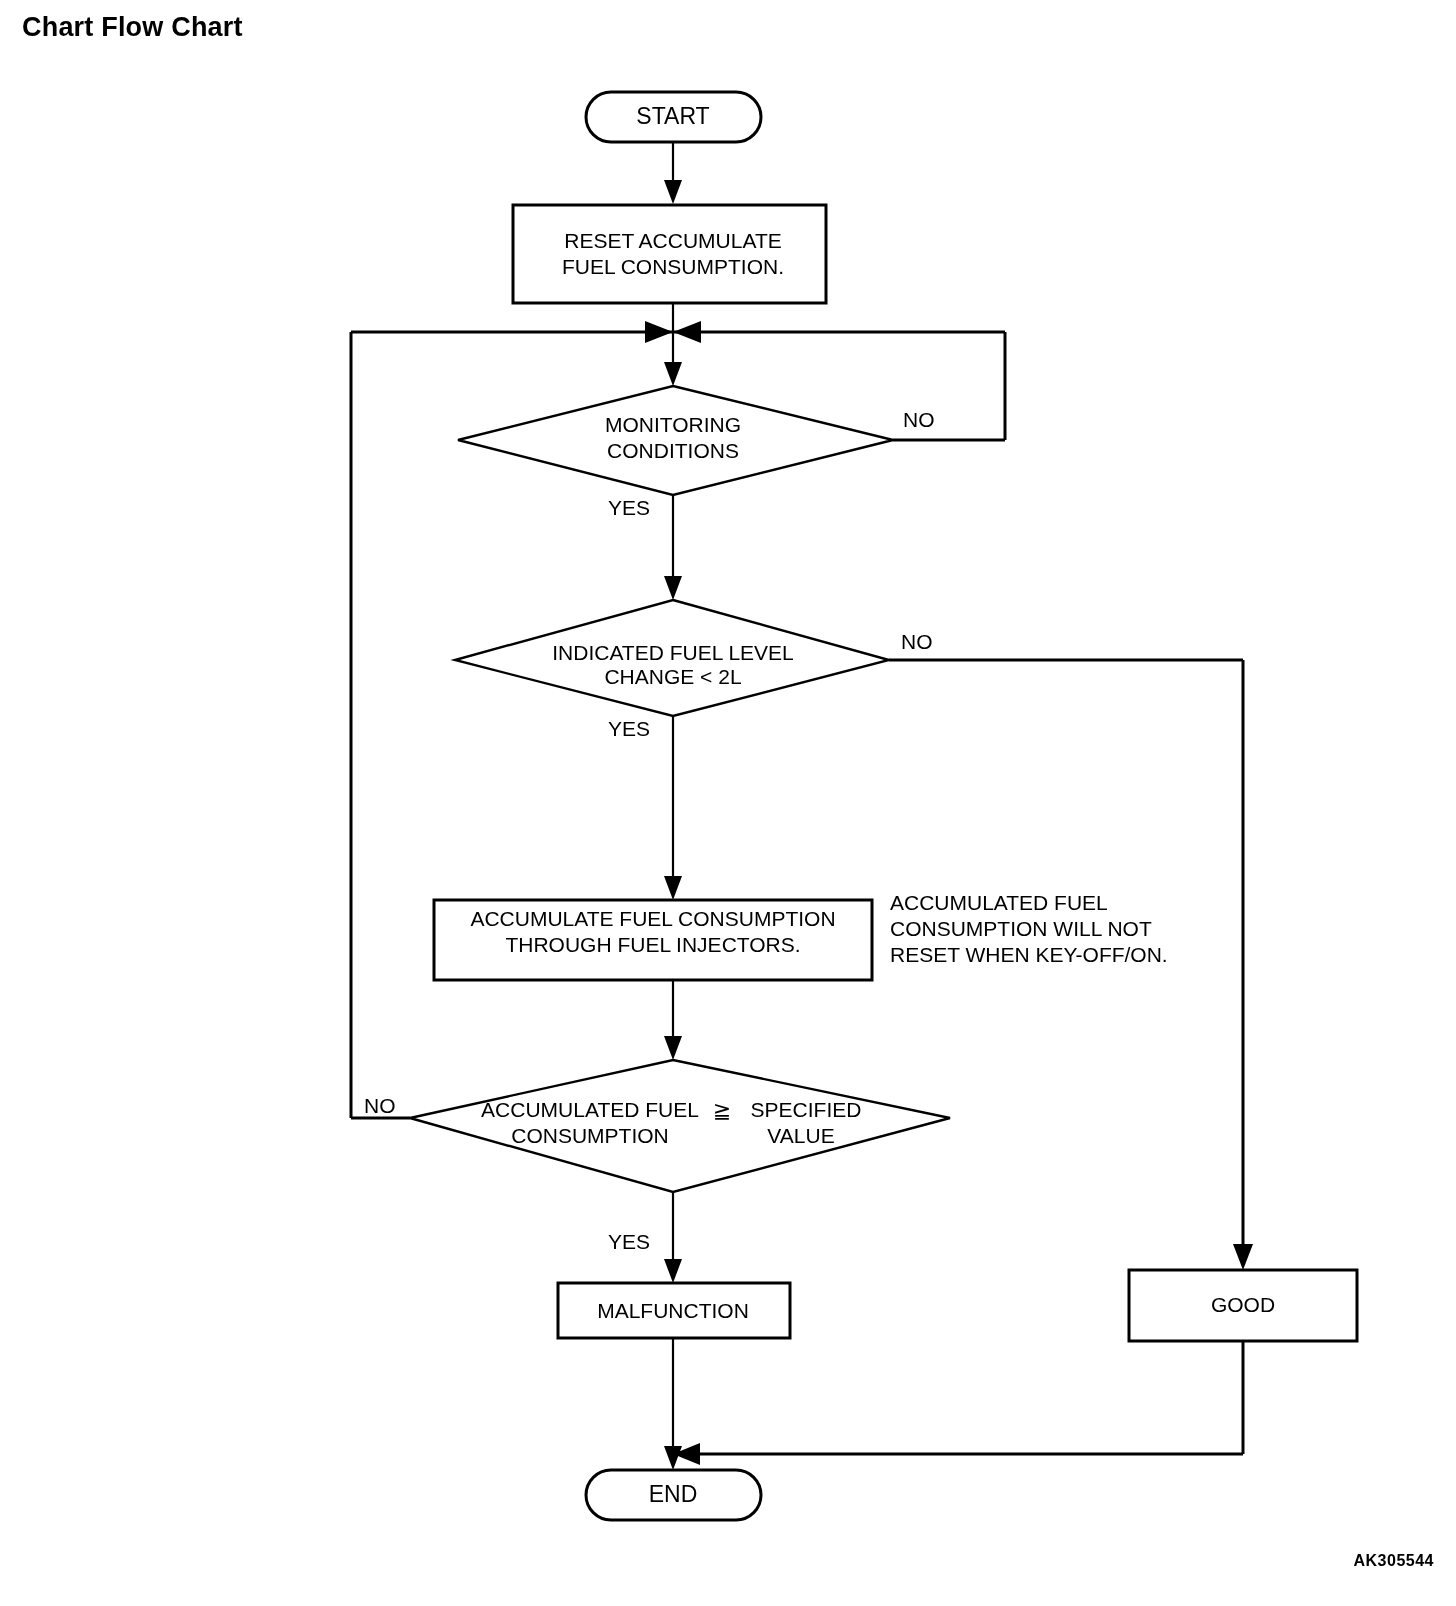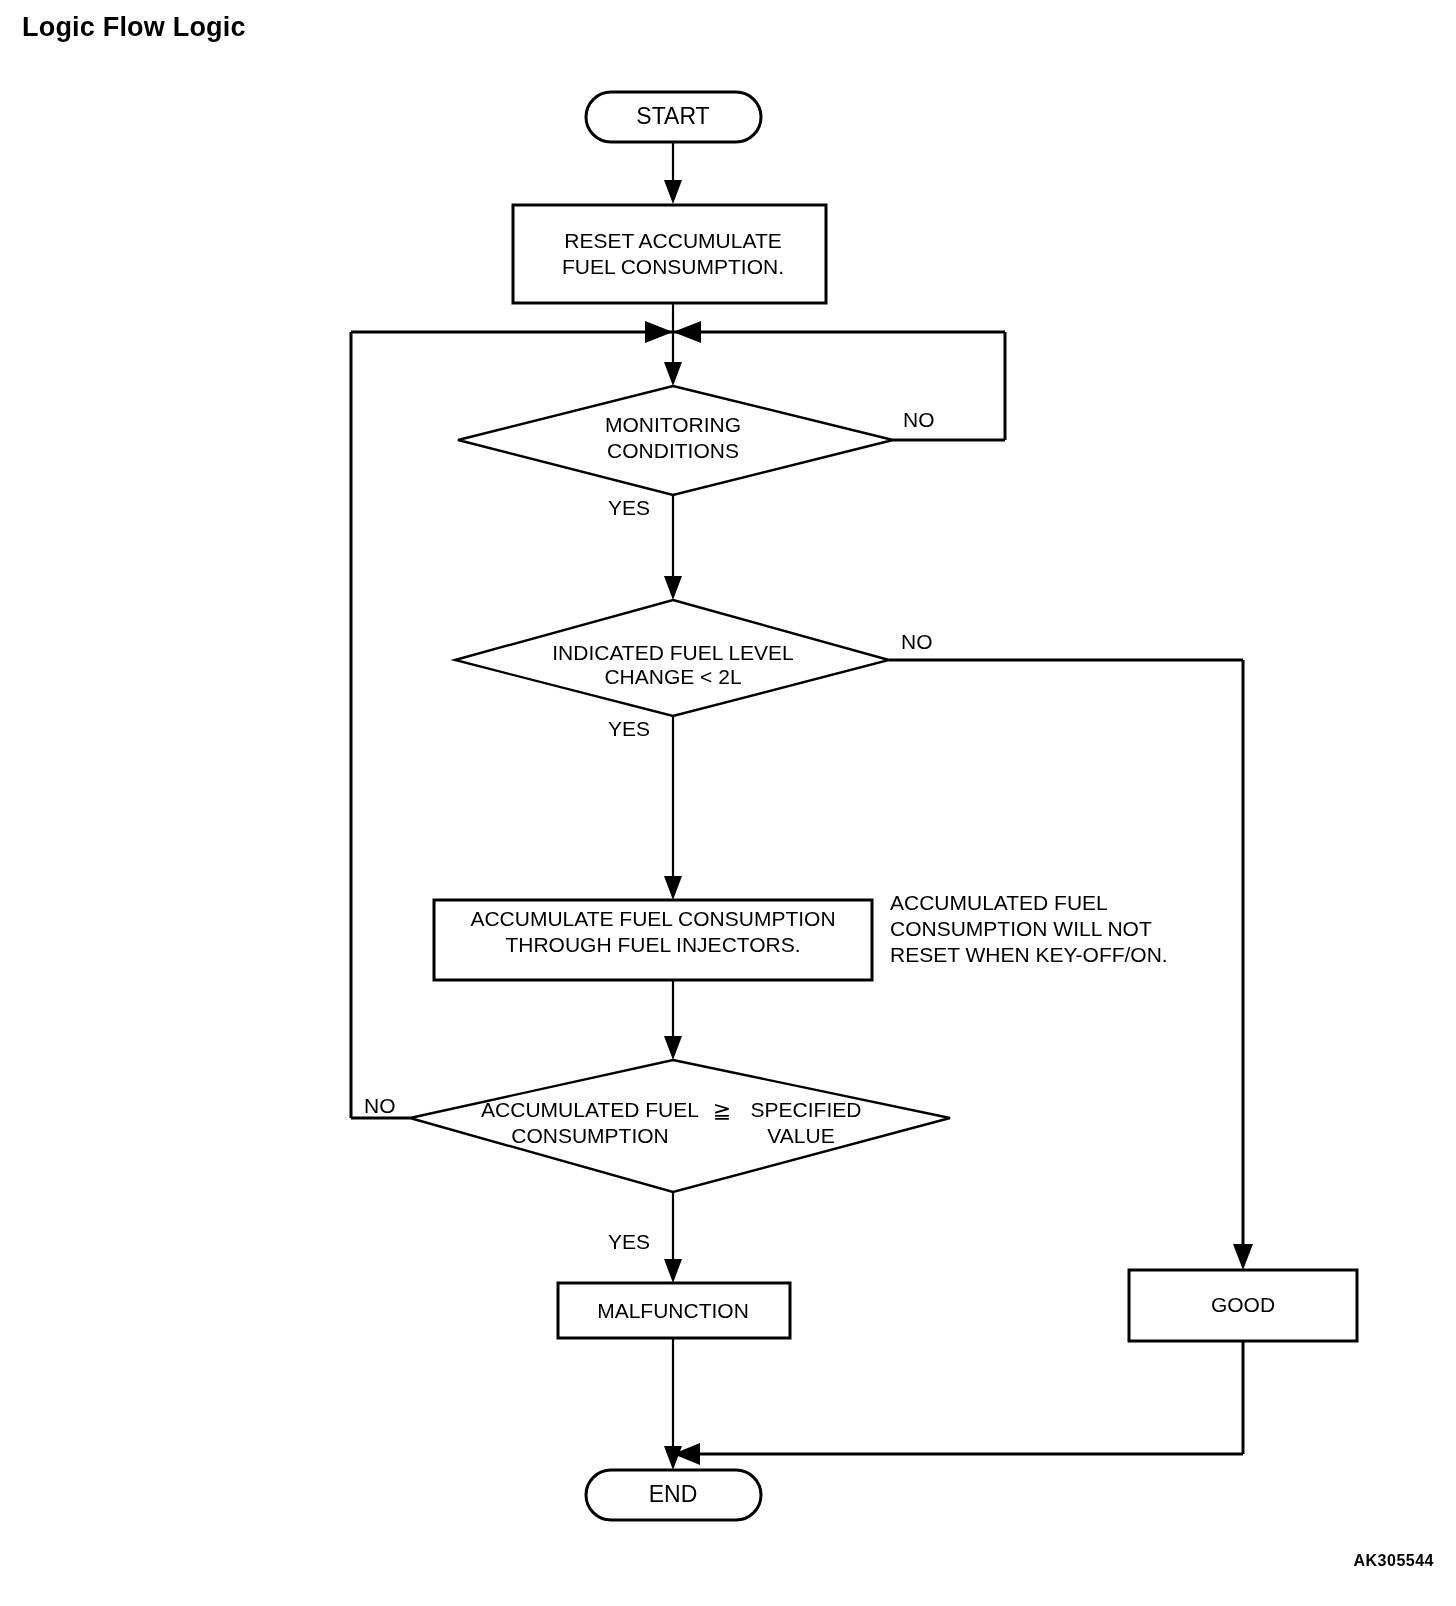--- a/index.html
+++ b/index.html
@@ -94,21 +94,21 @@
     text-anchor: start;
   }
   .ge-sym {
     font-size: 22px;
     text-anchor: middle;
   }
 </style>
 </head>
 <body>
 
-<div id="page-title">Logic Flow Logic</div>
+<div id="page-title">Chart Flow Chart</div>
 
 <div id="chart-area">
 <svg id="flow" viewBox="0 0 1456 1606" xmlns="http://www.w3.org/2000/svg">
 
   <g>
     <line class="conn" x1="673" y1="142" x2="673" y2="190"></line>
     <polygon class="arrowhead" points="673,204 664,180 682,180"></polygon>
   </g>
 
   <g>

